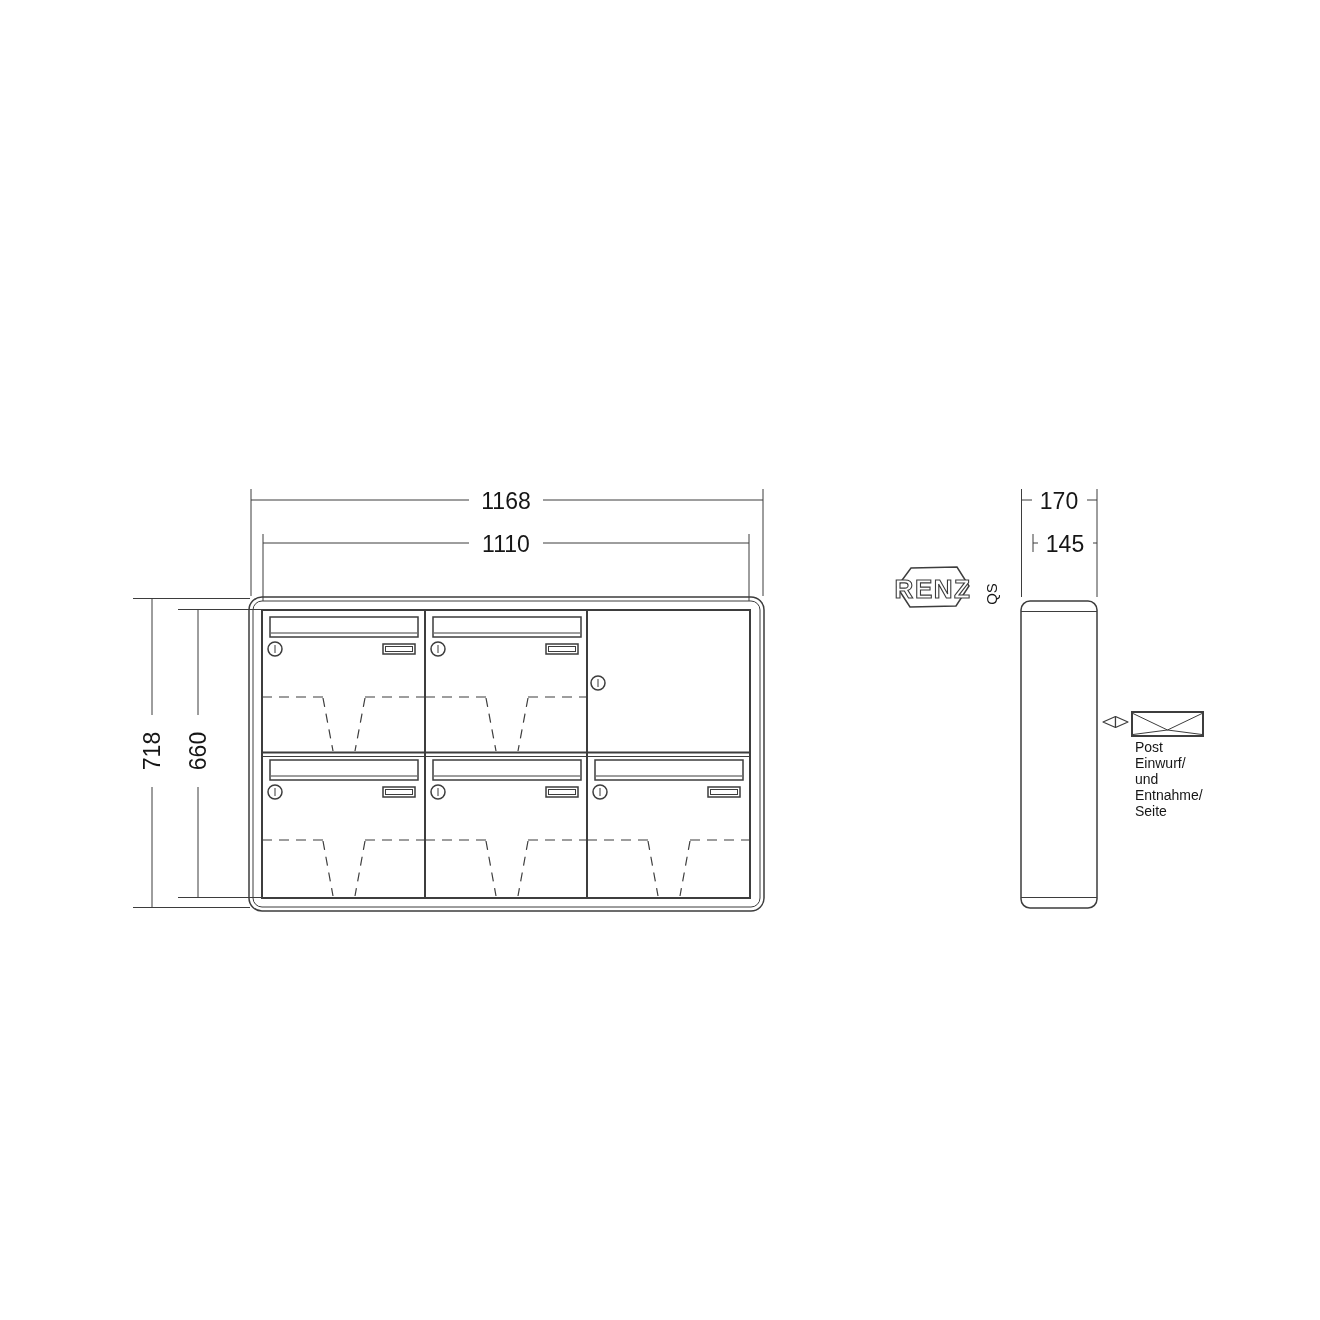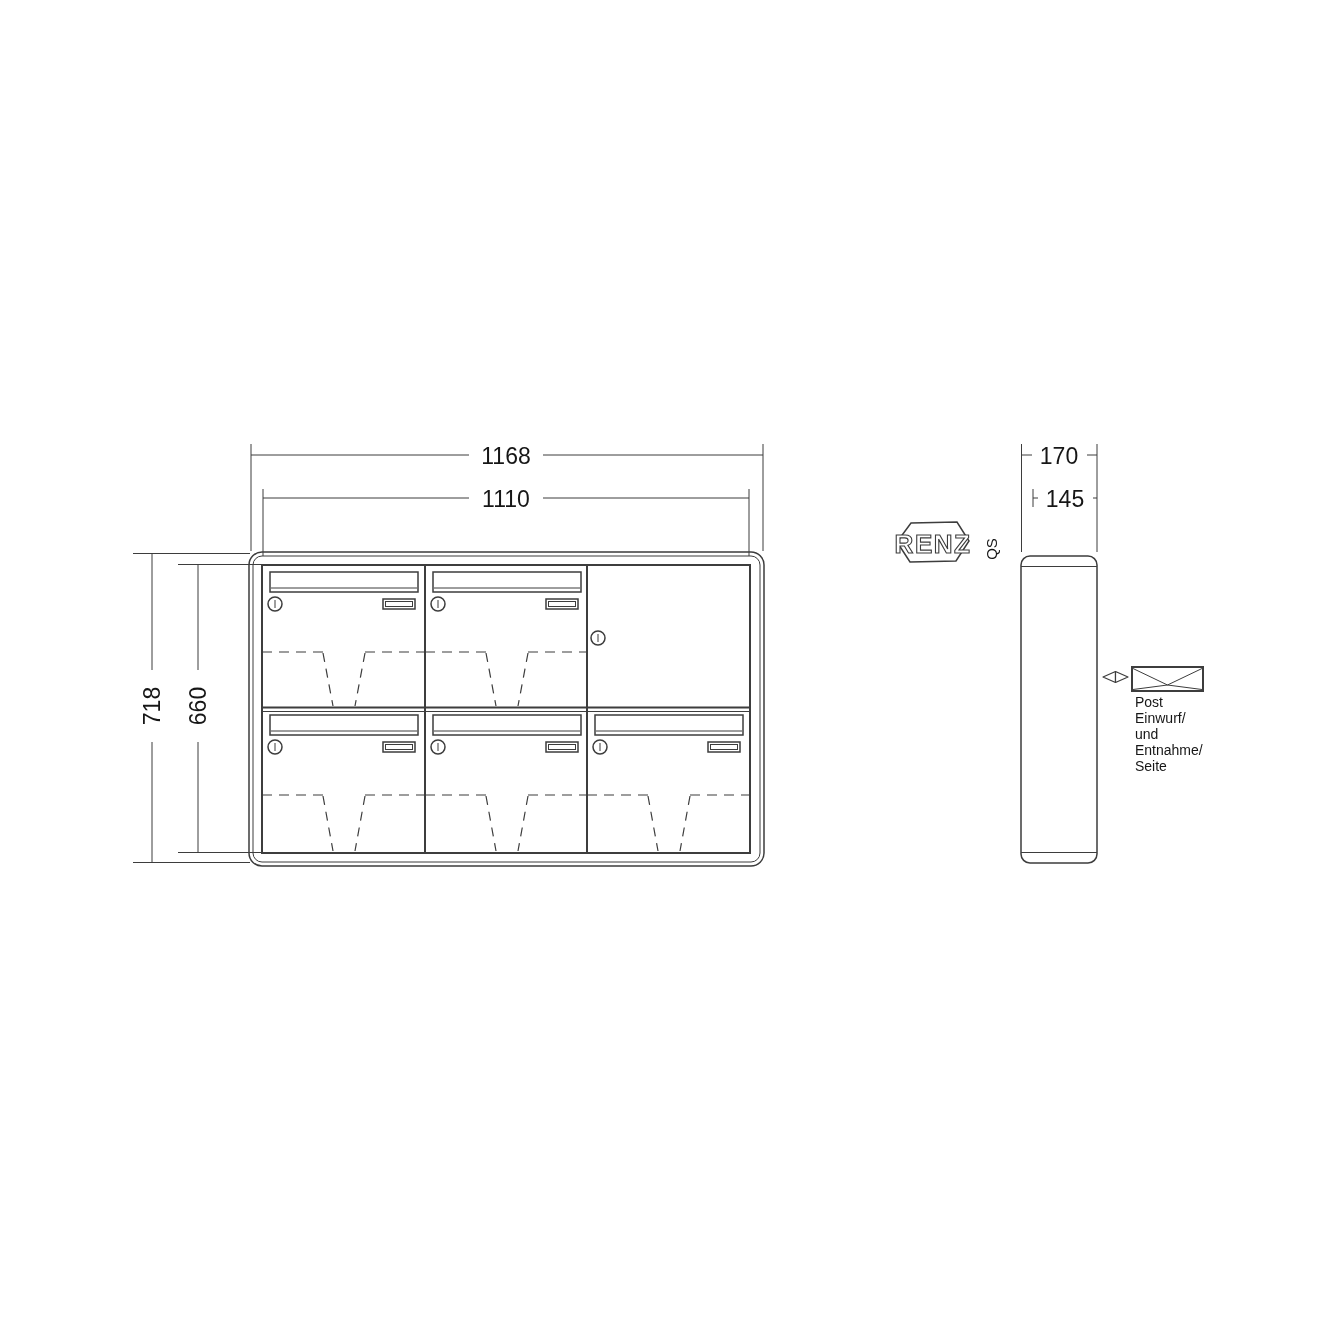--- a/index.html
+++ b/index.html
@@ -1,17 +1,17 @@
 <!DOCTYPE html>
 <html><head>
 <meta charset="utf-8">
 <style>
   html,body{margin:0;padding:0;background:#ffffff;}
   .canvas{position:relative;width:1320px;height:1148px;background:#ffffff;
-          font-family:"Liberation Sans", sans-serif;overflow:hidden;}
+          font-family:"Liberation Sans", sans-serif;overflow:hidden;margin-top:45px;}
   svg{position:absolute;left:0;top:0;}
   .ln  {stroke:#3d3d3d;stroke-width:1;fill:none;}
   .ln15{stroke:#3d3d3d;stroke-width:1.5;fill:none;}
   .ln2 {stroke:#3d3d3d;stroke-width:2;fill:none;}
   .fw  {fill:#ffffff;}
   .dash {stroke:#3d3d3d;stroke-width:1.2;fill:none;stroke-dasharray:10 7;}
   .dashleg{stroke:#3d3d3d;stroke-width:1.2;fill:none;stroke-dasharray:9 7;}
   .dim {stroke:#3d3d3d;stroke-width:1;fill:none;}
   .dimtext{font-size:23px;fill:#161616;}
   .small{font-size:14px;fill:#161616;}

